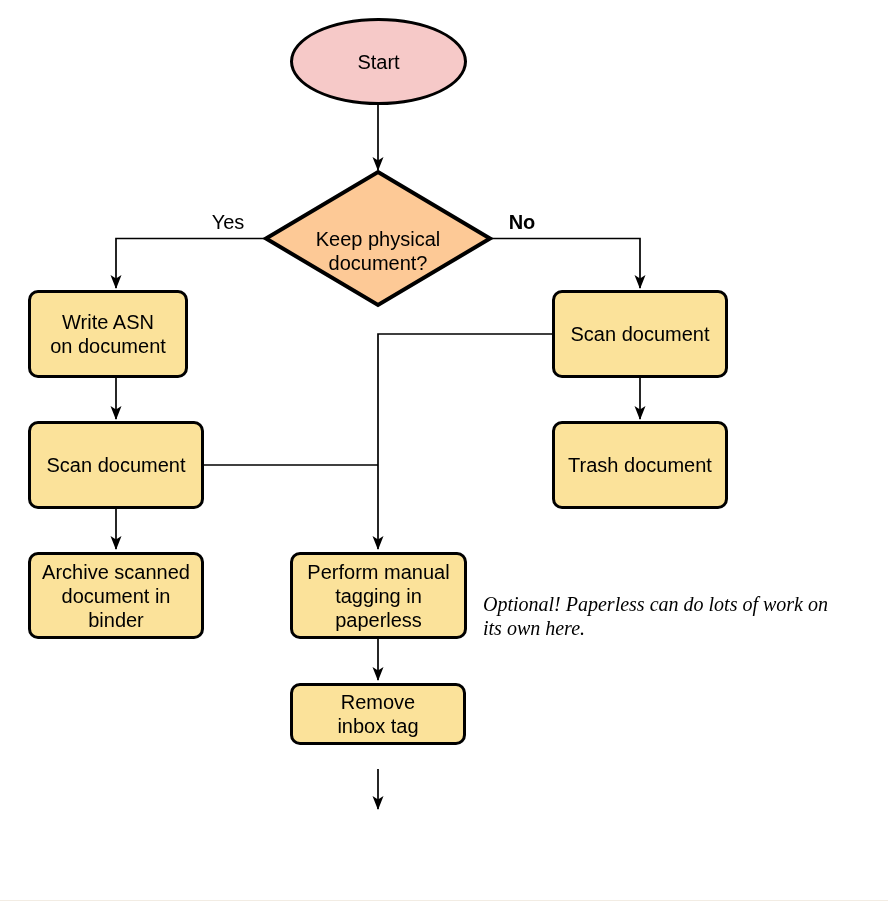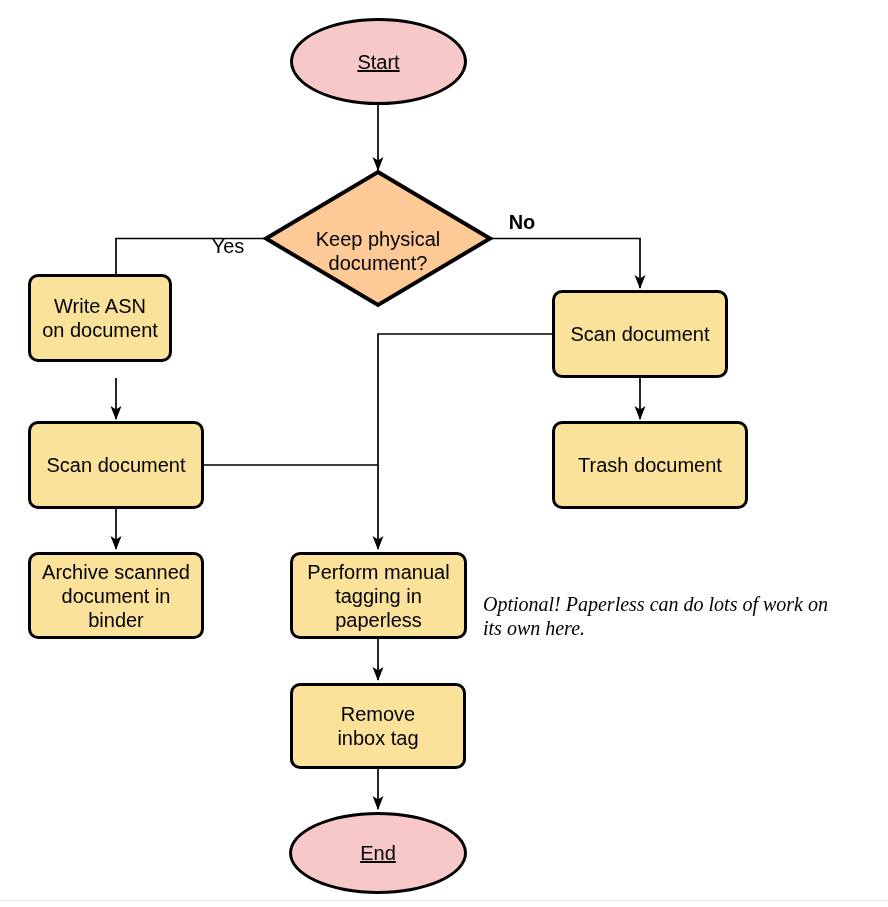--- a/index.html
+++ b/index.html
@@ -45,21 +45,20 @@
   }
   .process {
     background: var(--process_fill, #fbe29a);
     border: 3px solid var(--stroke, #000000);
     border-radius: 10px;
   }
   .terminal {
     background: var(--terminal_fill, #f6c9c8);
     border: 3.5px solid var(--stroke, #000000);
     border-radius: 50%;
-    text-decoration: underline;
   }
   .decision-label {
     position: absolute;
     display: flex;
     align-items: center;
     justify-content: center;
     text-align: center;
     font-size: 20px;
     line-height: 24px;
   }
@@ -112,39 +111,36 @@
 
     <polygon class="decision-shape" points="378,172 490,238.5 378,305 266,238.5"></polygon>
   </svg>
 
   <div class="node terminal" style="left:290px; top:18px; width:177px; height:87px;">
     <span>Start</span>
   </div>
 
   <div class="decision-label" style="left:266px; top:184px; width:224px; height:133px;">Keep physical<br>document?</div>
 
-  <div class="edge-label" style="left:203px; top:210px; width:50px;margin-top:24px;">Yes</div>
+  <div class="edge-label" style="left:203px; top:210px; width:50px;">Yes</div>
 
   <div class="edge-label" style="left:497px; top:210px; width:50px;font-weight:bold;">No</div>
 
-  <div class="node process" style="left:28px; top:274px; width:144px; height:88px;">Write ASN<br>on document</div>
+  <div class="node process" style="left:28px; top:290px; width:160px; height:88px;">Write ASN<br>on document</div>
 
   <div class="node process" style="left:552px; top:290px; width:176px; height:88px;">Scan document</div>
 
   <div class="node process" style="left:28px; top:421px; width:176px; height:88px;">Scan document</div>
 
-  <div class="node process" style="left:552px; top:421px; width:196px; height:88px;">Trash document</div>
+  <div class="node process" style="left:552px; top:421px; width:176px; height:88px;">Trash document</div>
 
   <div class="node process" style="left:290px; top:552px; width:177px; height:87px;">Perform manual<br>tagging in<br>paperless</div>
 
   <div class="node process" style="left:28px; top:552px; width:176px; height:87px;">Archive scanned<br>document in<br>binder</div>
 
   <div class="annotation" style="left:483px; top:592px;">Optional! Paperless can do lots of work on<br>its own here.</div>
 
-  <div class="node process" style="left:290px; top:683px; width:176px; height:86px;">Remove<br>inbox tag</div>
+  <div class="node process" style="left:290px; top:683px; width:176px; height:62px;">Remove<br>inbox tag</div>
 
-  <div class="node terminal" style="left:289px; top:812px; width:178px; height:82px;">
-    <span>End</span>
-  </div>
 
   <div class="bottom-rule"></div>
 
 </div>
 
 </body></html>

